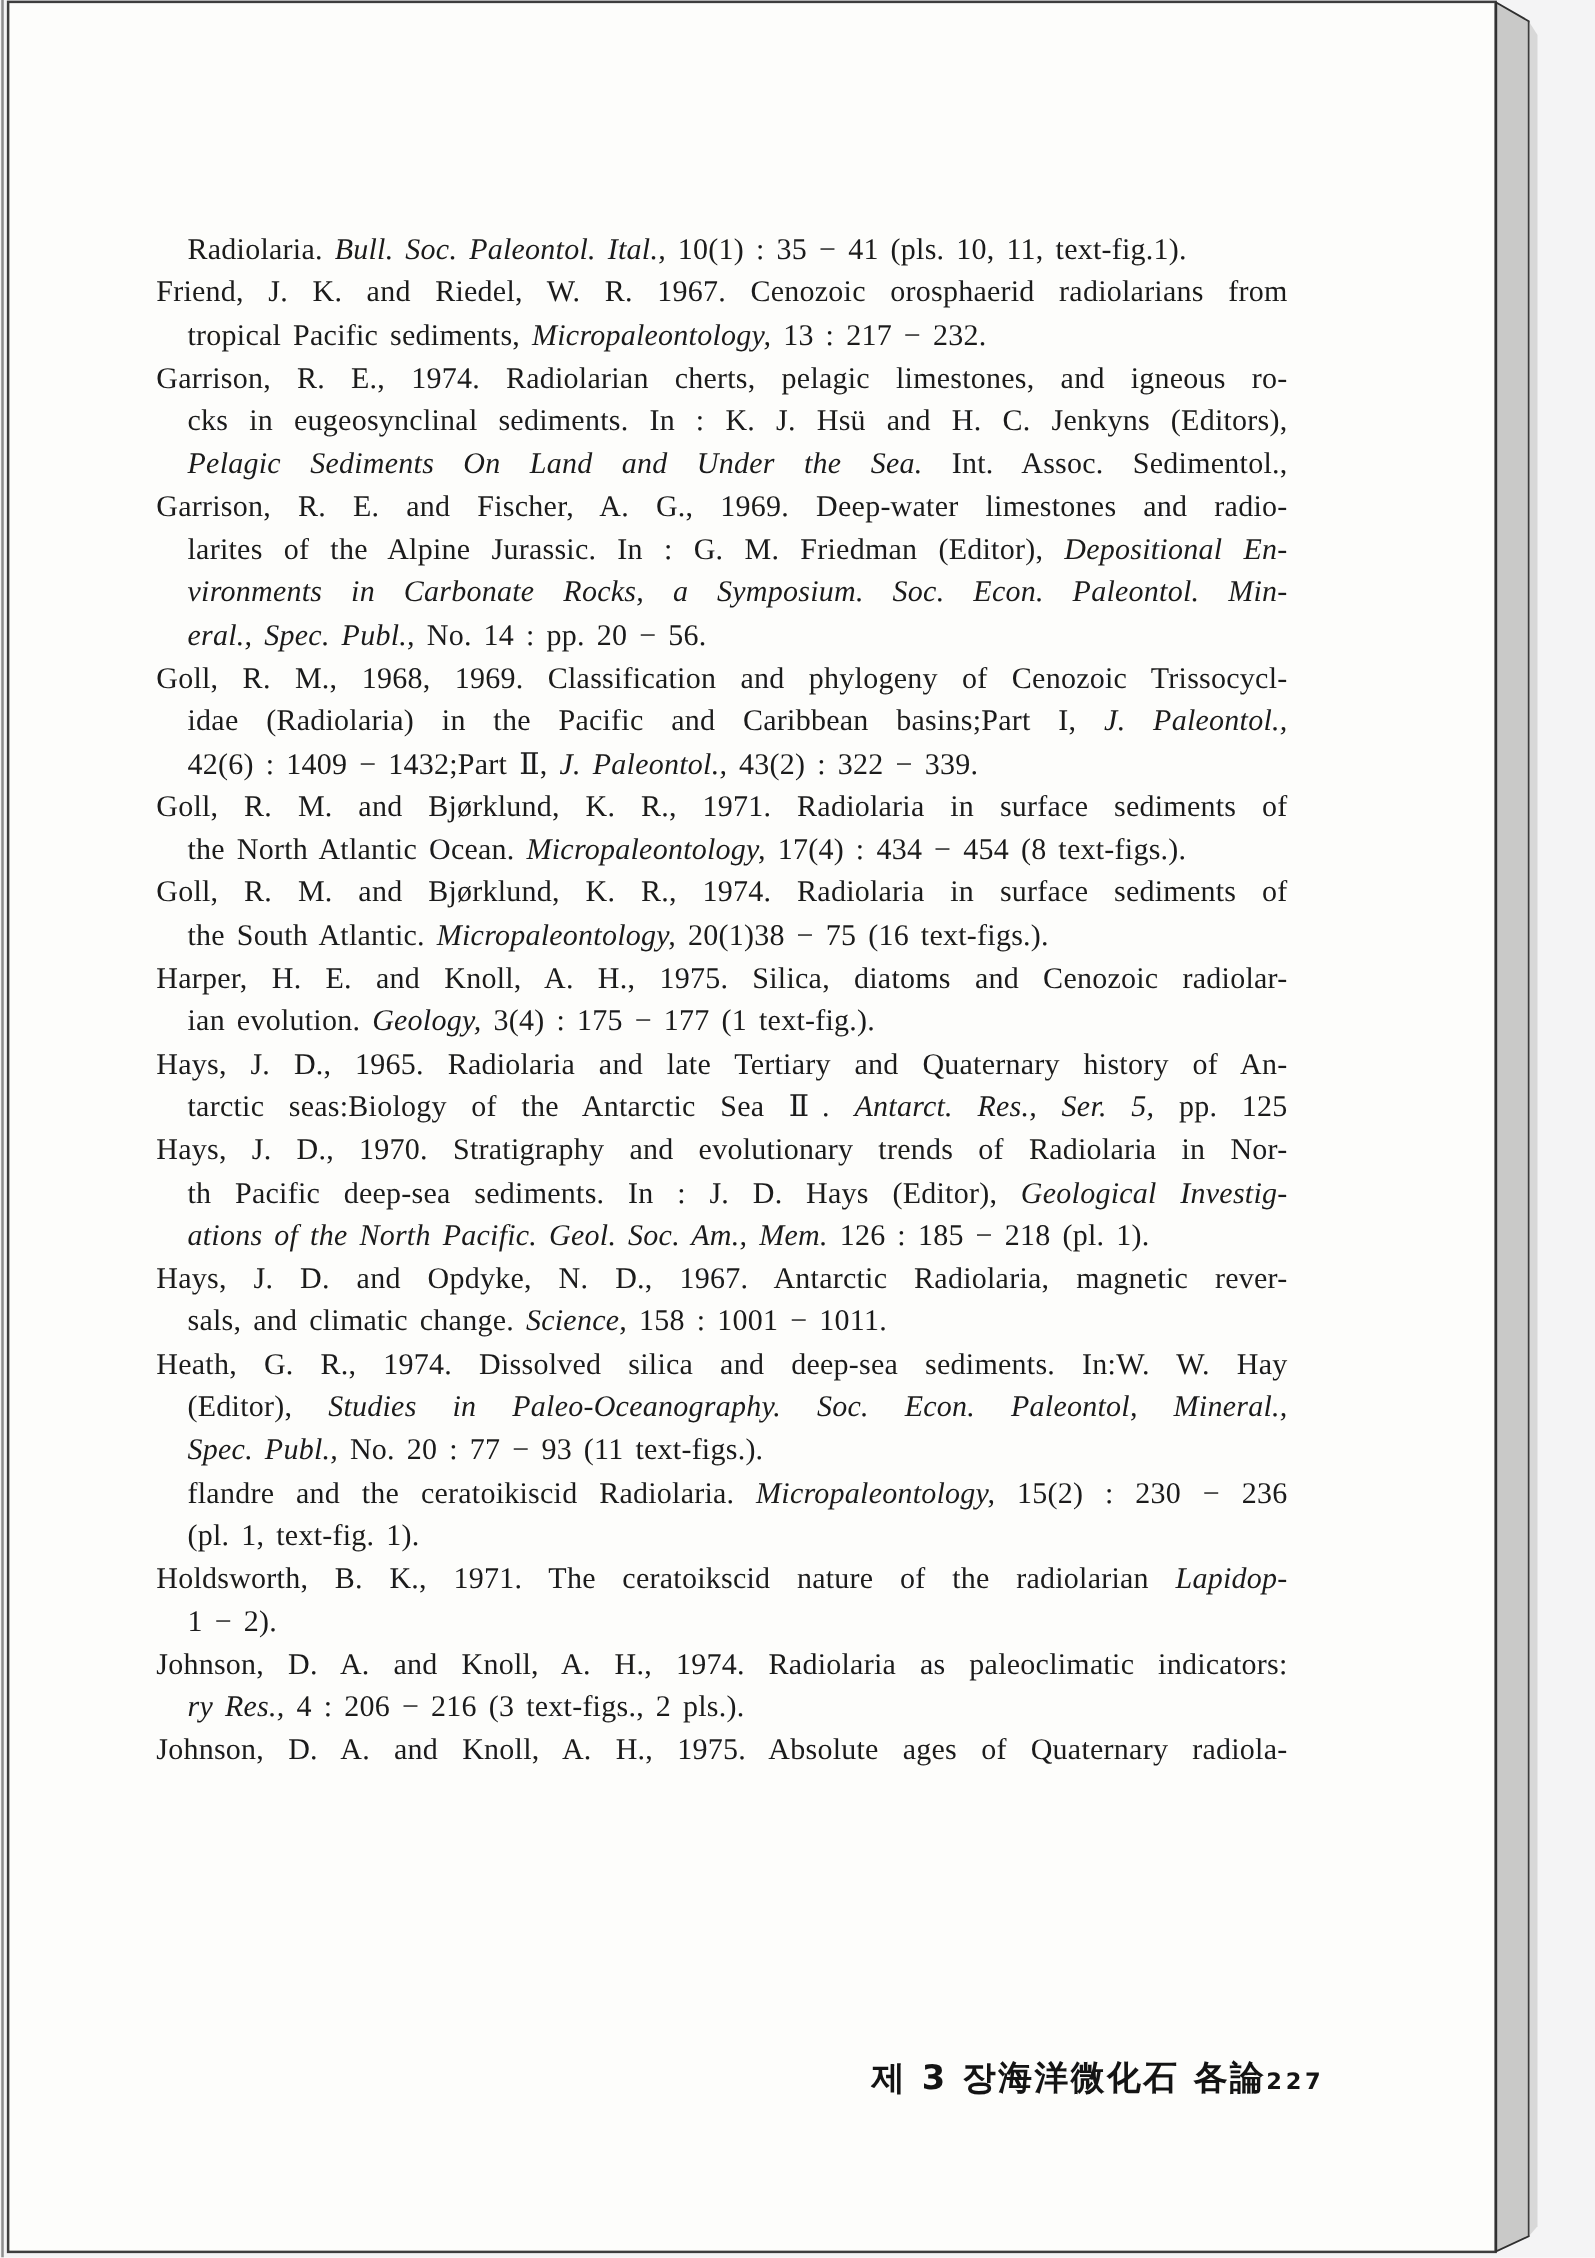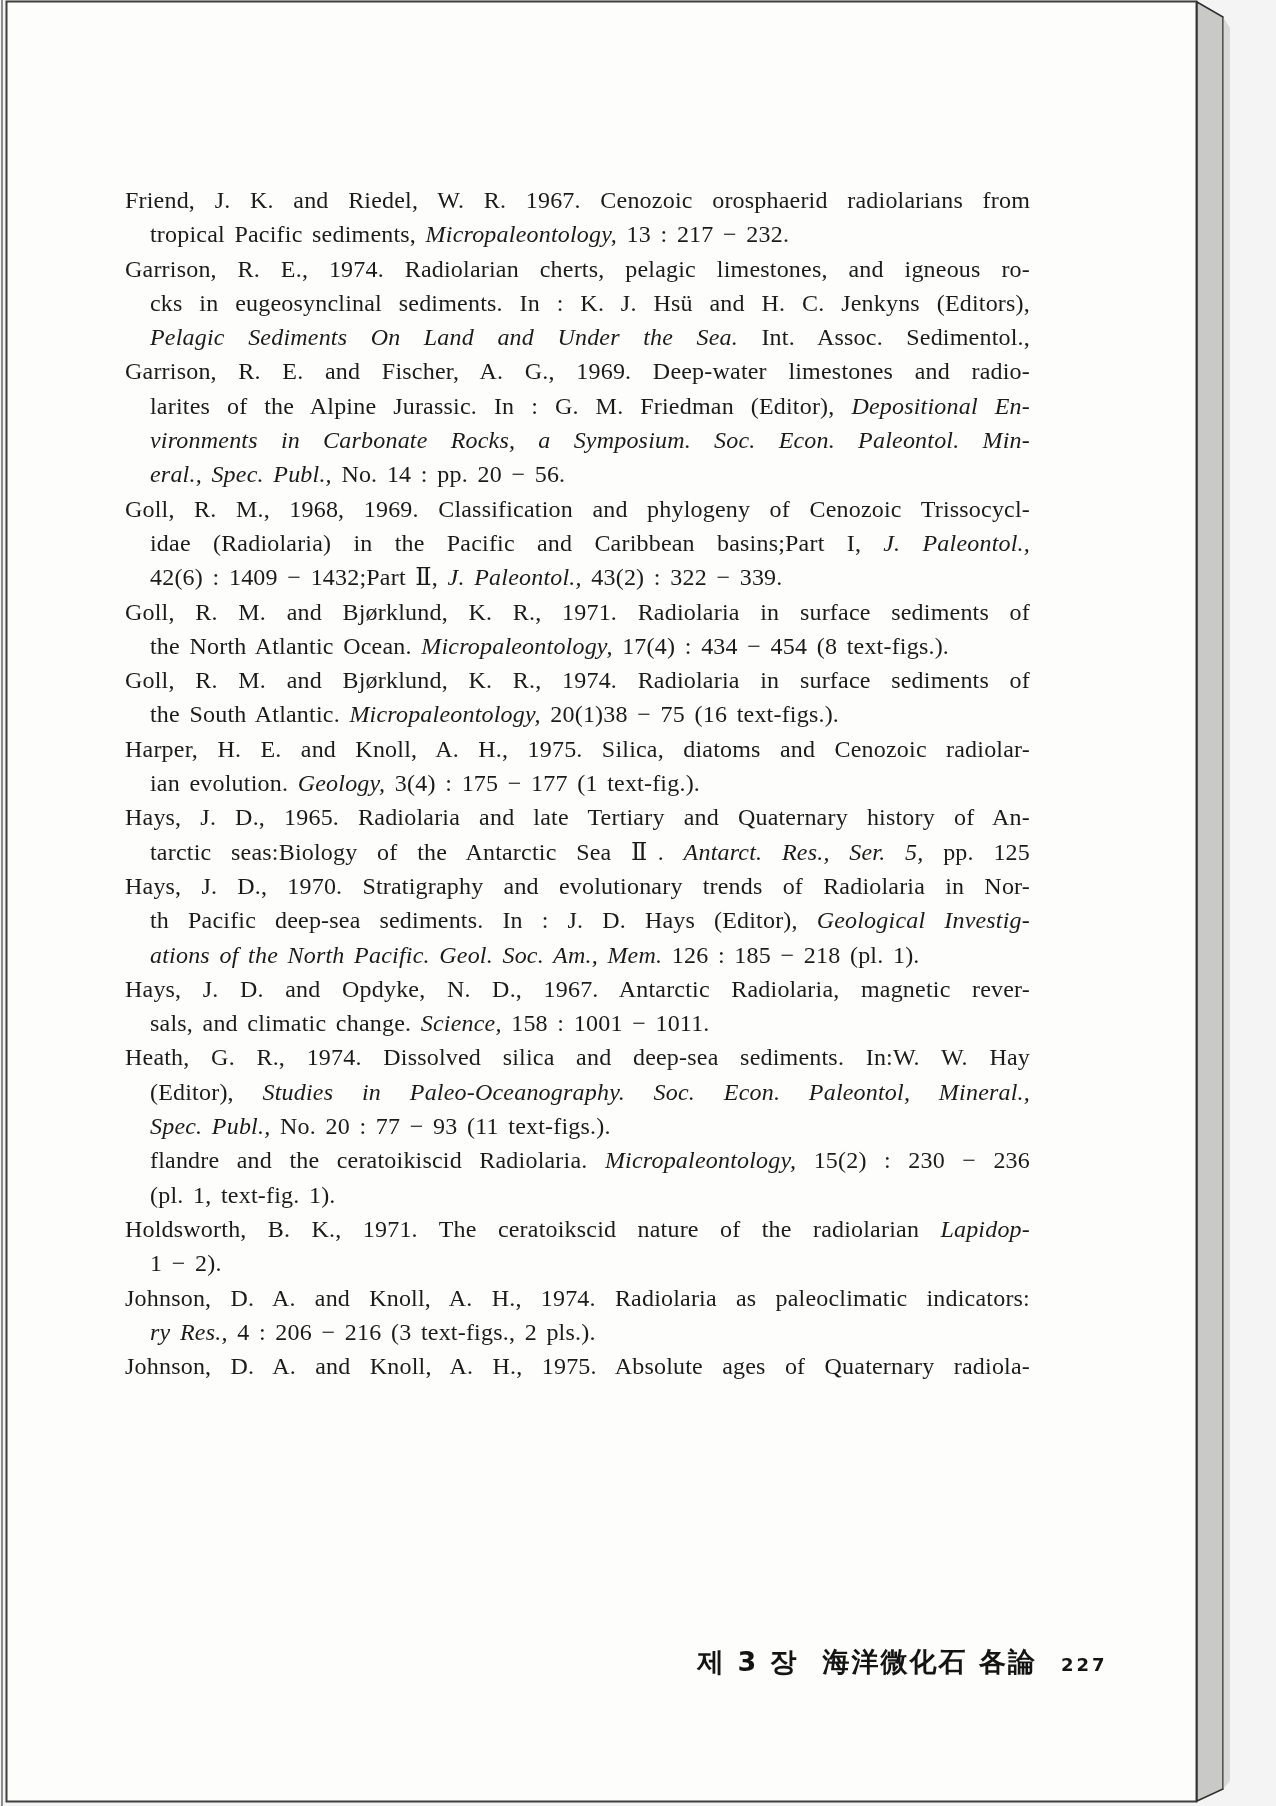--- a/index.html
+++ b/index.html
@@ -28,21 +28,21 @@
     text-align:left;
   }
   .ln.just{
     text-align:justify;
     text-align-last:justify;
   }
   .ln.ind{padding-left:25px;}
   .ln em{font-style:italic;}
   .footer{
     position:absolute;left:697px;top:1644px;
-    display:flex;align-items:baseline;gap:24px;
+    display:flex;align-items:baseline;
     font-family:"DejaVu Sans","Liberation Sans",sans-serif;
     font-size:27px;font-weight:600;color:#141414;
     letter-spacing:2px;
     white-space:nowrap;
   }
   .footer .pageno{
     font-weight:bold;font-size:18px;letter-spacing:3px;
   }
 </style>
 </head>
@@ -57,20 +57,23 @@
     <rect x="6.5" y="1.5" width="1190" height="1800" fill="#fdfdfb" stroke="#3e3e3e" stroke-width="2"></rect>
 
     <polygon points="1197,2 1223,17 1223,1789 1197,1801" fill="#c9c9c8" stroke="#2f2f2f" stroke-width="1.5"></polygon>
 
     <polygon points="1223,17 1230,28 1230,1781 1223,1789" fill="#b5b5b5" opacity="0.45"></polygon>
   </svg>
 
   <div class="page-content">
 
     <div class="references" id="refs">
+        <div class="ref">
+          <div class="ln ind"><span>Radiolaria. </span><em>Bull. Soc. Paleontol. Ital.,</em><span> 10(1) : 35 − 41 (pls. 10, 11, text-fig.1).</span></div>
+        </div>
         <div class="ref">
           <div class="ln just"><span>Friend, J. K. and Riedel, W. R. 1967. Cenozoic orosphaerid radiolarians from</span></div>
           <div class="ln ind"><span>tropical Pacific sediments, </span><em>Micropaleontology,</em><span> 13 : 217 − 232.</span></div>
         </div>
         <div class="ref">
           <div class="ln just"><span>Garrison, R. E., 1974. Radiolarian cherts, pelagic limestones, and igneous ro-</span></div>
           <div class="ln ind just"><span>cks in eugeosynclinal sediments. In : K. J. Hsü and H. C. Jenkyns (Editors),</span></div>
           <div class="ln ind just"><em>Pelagic Sediments On Land and Under the Sea.</em><span> Int. Assoc. Sedimentol.,</span></div>
         </div>
         <div class="ref">

